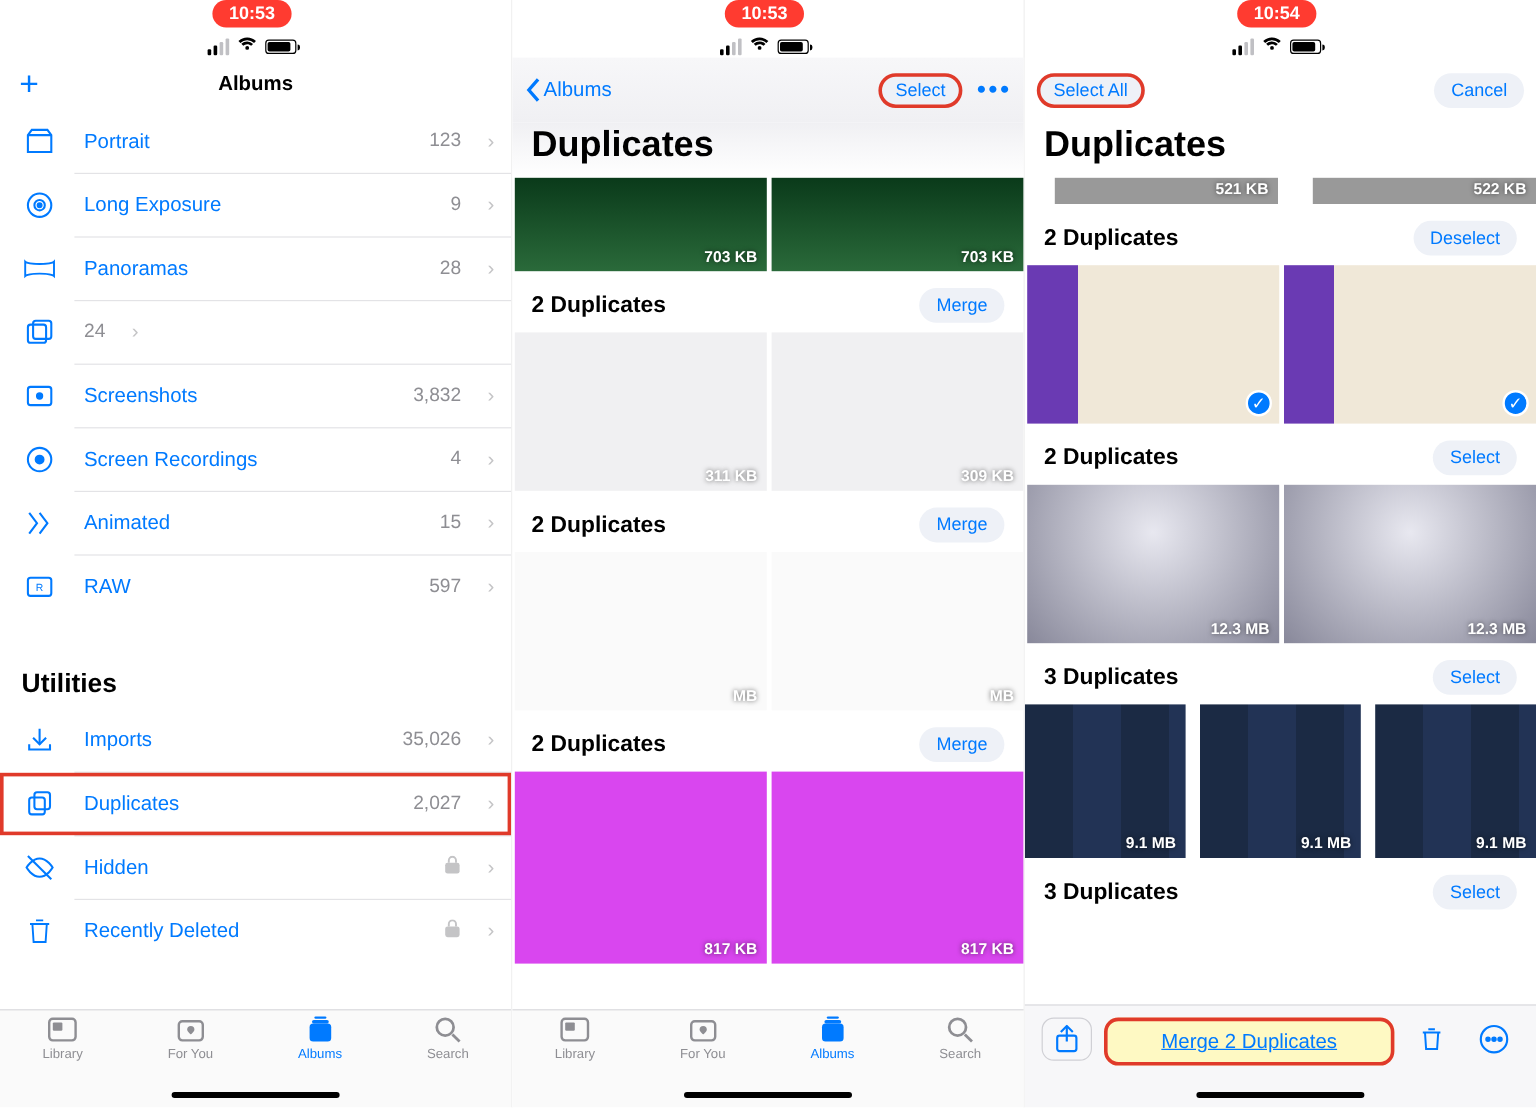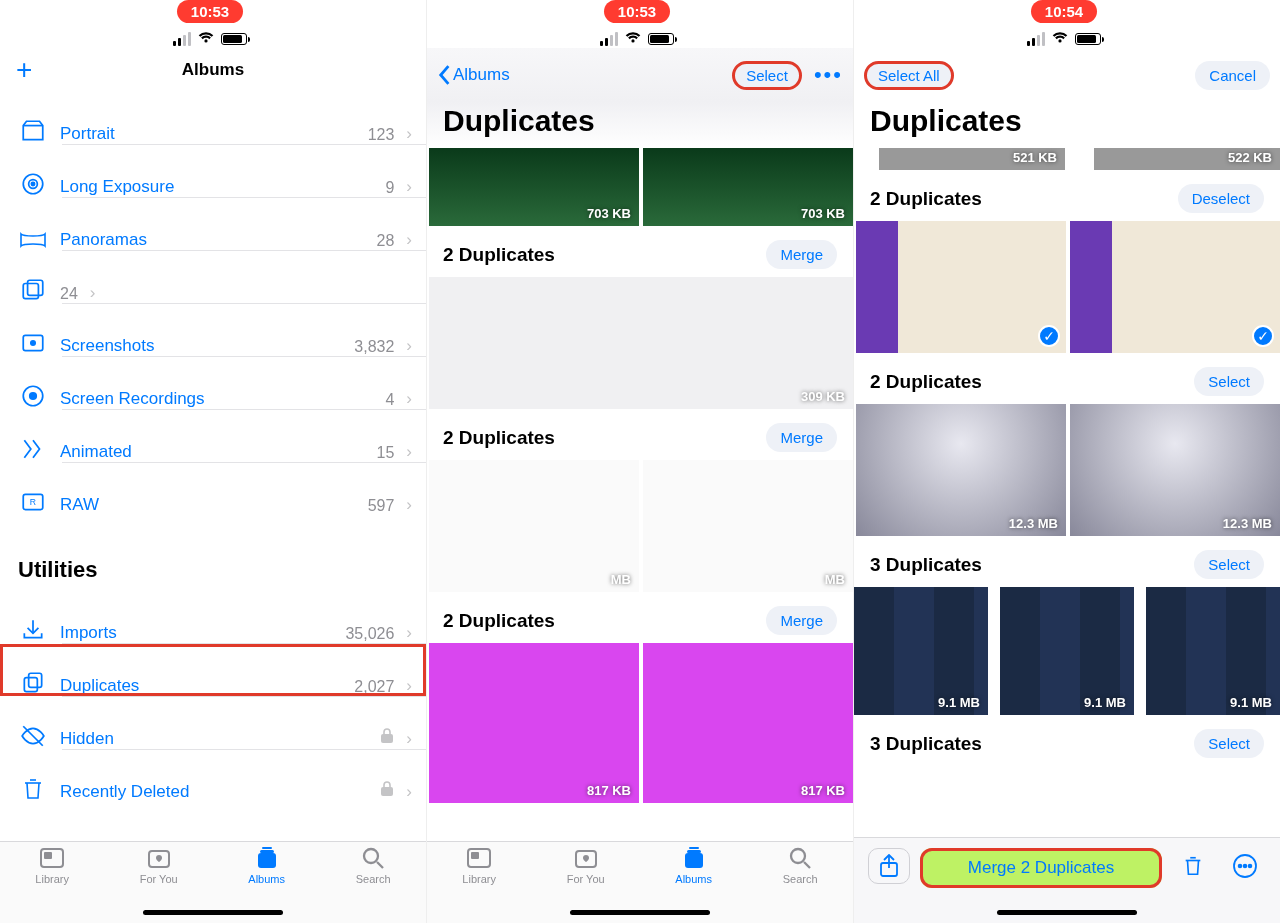--- a/index.html
+++ b/index.html
@@ -31,21 +31,21 @@
   .batt{width:26px;height:12px;border:1.5px solid #000;border-radius:3px;position:relative;}
   .batt:after{content:"";position:absolute;right:-4px;top:3px;width:2px;height:5px;background:#000;border-radius:0 2px 2px 0;}
   .batt-fill{position:absolute;left:1px;top:1px;bottom:1px;width:80%;background:#000;border-radius:1.5px;}
 
   
   .header1{display:flex;align-items:center;justify-content:center;position:relative;height:44px;font-size:17px;font-weight:600;}
   .plus{position:absolute;left:16px;color:var(--ios-blue);font-size:28px;font-weight:400;line-height:1;}
 
   
   .scroll1{flex:1;overflow:hidden;}
-  .row1{display:flex;align-items:flex-end;gap:12px;height:52px;padding:0 14px 0 18px;position:relative;font-size:17px;}
+  .row1{display:flex;align-items:center;gap:22px;height:52px;padding:0 14px 0 18px;position:relative;font-size:17px;}
   .row1 .icon{width:30px;display:flex;justify-content:center;color:var(--ios-blue);}
   .row1 .lbl{color:var(--ios-blue);flex:1;}
   .row1 .cnt{color:var(--sub);font-size:16px;}
   .row1 .chevron{color:var(--mid-grey);}
   .row1 .lock{color:var(--mid-grey);}
   .sep{margin-left:62px;height:1px;background:var(--border);}
   .section-title{font-size:22px;font-weight:700;padding:24px 18px 8px;}
   .hl{outline:3px solid var(--hl-red);outline-offset:-3px;}
   .gap18{height:18px;}
 
@@ -71,21 +71,21 @@
   .thumb{flex:1;height:132px;background:#ddd;position:relative;display:flex;align-items:flex-end;justify-content:flex-end;overflow:hidden;}
   .thumb.short{height:72px;}
   .thumb .size{color:#fff;font-size:13px;font-weight:600;margin:5px 8px;text-shadow:0 0 4px rgba(0,0,0,.6);}
   .check{position:absolute;right:6px;bottom:6px;width:22px;height:22px;border-radius:50%;background:var(--ios-blue);display:flex;align-items:center;justify-content:center;color:#fff;font-size:14px;border:2px solid #fff;}
   .pair3{display:flex;gap:12px;}
   .pair3 .thumb{height:140px;}
 
   
   .actionbar{height:86px;border-top:1px solid #d9d9dc;background:#f7f7f9;display:flex;align-items:flex-start;justify-content:space-between;padding:10px 14px 0;gap:10px;position:relative;}
   .iconbtn{width:42px;height:36px;border:1px solid #d0d0d5;border-radius:10px;display:flex;align-items:center;justify-content:center;color:var(--ios-blue);background:#fff0;}
-  .merge-cta{flex:1;background:#bef264;border-radius:12px;text-align:center;padding:10px 0;color:var(--ios-blue);font-size:17px;}
+  .merge-cta{flex:1;background:#fef9c3;border-radius:12px;text-align:center;padding:10px 0;color:var(--ios-blue);font-size:17px;text-decoration:underline;}
   .merge-cta.hl{outline:3px solid var(--hl-red);}
 
   
   .sports{background:linear-gradient(#0a3a1a,#2a6a3a);}
   .settings{background:#f0f0f2;}
   .yt{background:#fafafa;}
   .stats{background:#d946ef;}
   .face{background:linear-gradient(90deg,#6a3ab3 0 20%,#f0e8d8 20% 100%);}
   .mount{background:radial-gradient(circle at 50% 30%,#e8e8f0,#88889a);}
   .home{background:repeating-linear-gradient(90deg,#1b2a44 0 40px,#223355 40px 80px);}
@@ -346,20 +346,23 @@
             <span class="size">703 KB</span>
           </div>
       </div>
 
       <div class="grp-head">
           <span class="title">2 Duplicates</span>
           <span class="pill-btn">Merge</span>
         </div>
       <div class="pair">
         <div class="thumb settings">
+            <span class="size">311 KB</span>
+          </div>
+        <div class="thumb settings">
             <span class="size">309 KB</span>
           </div>
       </div>
 
       <div class="grp-head">
           <span class="title">2 Duplicates</span>
           <span class="pill-btn">Merge</span>
         </div>
       <div class="pair">
         <div class="thumb yt">

